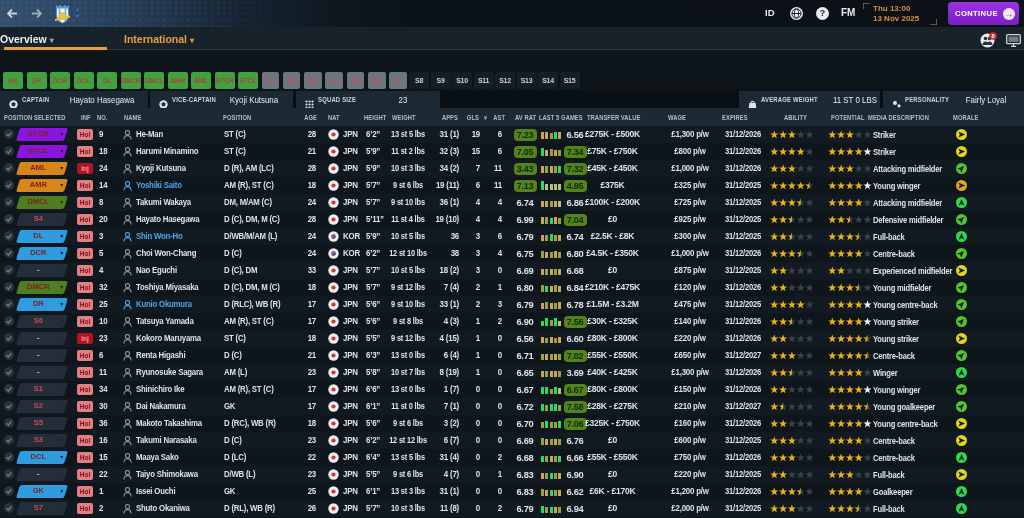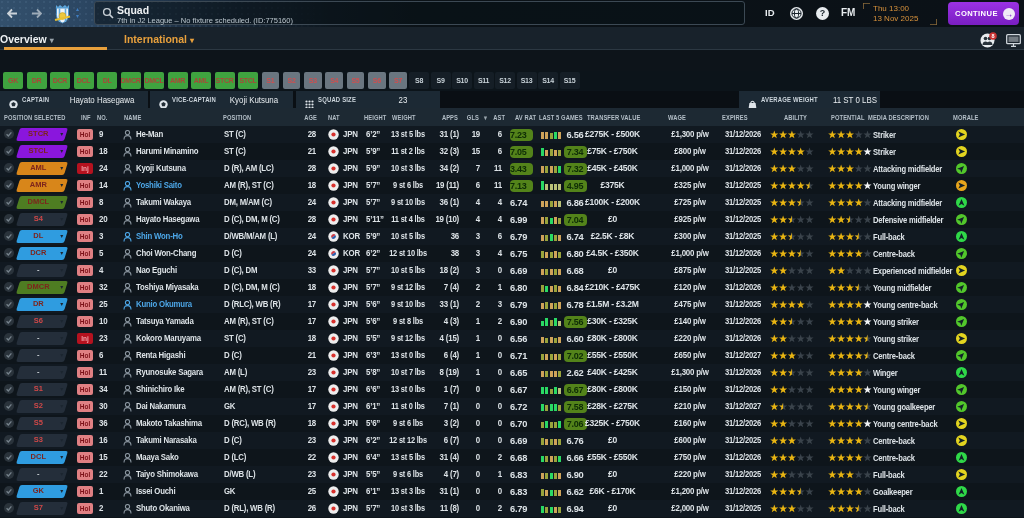--- a/index.html
+++ b/index.html
@@ -7,21 +7,21 @@
 #top{position:absolute;left:0;top:0;width:1024px;height:27px;background:linear-gradient(90deg,#33506c 0px,#2c4763 80px,#22374d 160px,#162433 240px,#0e1820 330px,#0b1217 420px,#0b1117 1024px)}
 #top .dots{position:absolute;left:0;top:0;width:340px;height:27px;background-image:radial-gradient(circle at 2px 2px,rgba(160,200,230,.09) 1px,transparent 1.3px);background-size:6px 6px;mask-image:linear-gradient(90deg,#000 55%,transparent)}
 #crest{position:absolute;left:53px;top:4px}
 #chev2{position:absolute;left:76px;top:6px;font-size:6px;color:#3f7dc0;line-height:7px;text-align:center}
 #sbox{position:absolute;left:94px;top:1px;width:651px;height:24px;border:1px solid #3c4954;border-radius:3px;background:rgba(10,18,24,.55)}
 #sbox .mag{position:absolute;left:7px;top:5px}
 #sbox .t1{position:absolute;left:22px;top:2px;font-size:10.5px;font-weight:700;color:#eef1f3}
 #sbox .t2{position:absolute;left:22px;top:14px;font-size:7.5px;color:#bcc7ce}
 .tbi{position:absolute;top:7px;font-size:9.5px;font-weight:700;color:#e8ecef}
 .cir{position:absolute;top:6.5px;width:13px;height:13px;border-radius:50%;background:#e8ecef;color:#1a242c;font-size:9px;font-weight:700;text-align:center;line-height:13px}
-#date{position:absolute;left:873px;top:4px;font-size:8px;font-weight:400;color:#d8923c;line-height:9.5px}
+#date{position:absolute;left:873px;top:4px;font-size:8px;font-weight:700;color:#d8923c;line-height:9.5px}
 .brk{position:absolute;width:7px;height:6px}
 #cont{position:absolute;left:948px;top:2px;width:71px;height:23px;border-radius:4px;background:linear-gradient(180deg,#9b32e4,#7a1ec2);color:#fff;font-size:7.6px;font-weight:700;letter-spacing:.4px;text-align:left;line-height:23px;padding-left:7px}
 #cont .ca{position:absolute;right:4px;top:5.5px;width:12px;height:12px;border-radius:50%;background:#f0eaf6;color:#7d1fc4;font-size:8.5px;line-height:12px;text-align:center;font-weight:700}
 
 #tabs{position:absolute;left:0;top:27px;width:1024px;height:23px;background:#18222b;border-bottom:1px solid #2c3842}
 #tabs .t{position:absolute;top:6px;font-size:10.5px;font-weight:700}
 #tabs .ul{position:absolute;left:4px;top:20px;width:103px;height:3px;background:#e8a03c}
 #pplic{position:absolute;left:980px;top:5px}
 #monic{position:absolute;left:1006px;top:7px}
 
@@ -63,21 +63,21 @@
 .nm{left:136px;transform:scaleX(.84);transform-origin:0 50%;letter-spacing:-.1px}
 .ps{left:224px;transform:scaleX(.84);transform-origin:0 50%;letter-spacing:-.1px}
 .ag{left:296px;width:20px;text-align:right;transform:scaleX(.85);transform-origin:100% 50%}
 .fl{position:absolute;left:328px;top:3px}
 .na{left:343px;transform:scaleX(.85);transform-origin:0 50%}
 .hh{left:366px;transform:scaleX(.85);transform-origin:0 50%}
 .wt{left:380px;width:56px;text-align:center;transform:scaleX(.8);transform-origin:50% 50%}
 .ap{left:409px;width:50px;text-align:right;transform:scaleX(.85);transform-origin:100% 50%}
 .gl{left:460px;width:20px;text-align:right;transform:scaleX(.85);transform-origin:100% 50%}
 .as{left:482px;width:20px;text-align:right;transform:scaleX(.85);transform-origin:100% 50%}
-.av{left:510px;width:30px;top:2px}
+.av{left:510px;width:30px;text-align:center;top:2px}
 .gb{display:inline-block;background:#53831a;color:#0e2c06;border-radius:4px;width:23px;height:12px;line-height:12px;font-size:9px;font-weight:700}
 .wv{display:inline-block;line-height:13px;font-size:9.3px}
 .bars{position:absolute;left:541px;top:3px;width:22px;height:10px;display:flex;align-items:flex-end;gap:1.3px}
 .bars i{display:block;width:3px}
 .l5{left:561px;width:28px;text-align:center;top:2px}
 .tv{left:565px;width:95px;text-align:center;transform:scaleX(.92);transform-origin:50% 50%}
 .wg{left:653px;width:74px;text-align:center;transform:scaleX(.85);transform-origin:50% 50%}
 .ex{left:706px;width:74px;text-align:center;transform:scaleX(.82);transform-origin:50% 50%}
 .st{position:absolute;top:3.5px}
 .s1{left:770px}
@@ -102,28 +102,20 @@
         <path d="M1 5.5 H9.5 M6 1.5 L10 5.5 L6 9.5" fill="none" stroke="#9dabb8" stroke-width="1.8"></path>
       </svg>
 <svg id="crest" width="19" height="20" viewBox="0 0 19 20">
         <path d="M3 1 L5 3 7 1 9.5 3 12 1 14 3 16 1 V5 H3 Z" fill="#5fa8dc"></path>
         <path d="M3.5 4 H15.5 V10.5 C15.5 15 13 17.5 9.5 19 C6 17.5 3.5 15 3.5 10.5 Z" fill="#eef4f8" stroke="#4a90c8" stroke-width="1"></path>
         <path d="M6.5 4.5 V18 M12.5 4.5 V18" stroke="#5fa8dc" stroke-width="1.6"></path>
         <circle cx="9.5" cy="12" r="3.4" fill="#ecc83e" stroke="#c89c20" stroke-width=".6"></circle>
         <path d="M2 16 L17 12.5" stroke="#e8c030" stroke-width="2"></path>
       </svg>
 <div id="chev2">▴<br>▾</div>
-<div id="sbox">
-        <svg class="mag" width="12" height="12" viewBox="0 0 12 12">
-          <circle cx="5" cy="5" r="3.4" fill="none" stroke="#c8d0d6" stroke-width="1.4"></circle>
-          <path d="M7.6 7.6 L11 11" stroke="#c8d0d6" stroke-width="1.6"></path>
-        </svg>
-<div class="t1">Squad</div>
-        <div class="t2">7th in J2 League – No fixture scheduled. (ID:775160)</div>
-      </div>
 <span class="tbi" style="left:765px">ID</span>
 <svg style="position:absolute;left:790px;top:6.5px" width="13" height="13" viewBox="0 0 13 13">
         <circle cx="6.5" cy="6.5" r="6.5" fill="#e8ecef"></circle>
         <circle cx="6.5" cy="6.5" r="4.6" fill="none" stroke="#1a242c" stroke-width="1"></circle>
         <ellipse cx="6.5" cy="6.5" rx="2.1" ry="4.6" fill="none" stroke="#1a242c" stroke-width="1"></ellipse>
         <path d="M2 6.5 H11" stroke="#1a242c" stroke-width="1"></path>
       </svg>
 <div class="cir" style="left:816px">?</div>
 <span class="tbi" style="left:841px;font-size:10px">FM</span>
 <svg class="brk" style="left:863px;top:3px" viewBox="0 0 7 6">
@@ -216,20 +208,31 @@
         <span class="svl" style="left:47px">23</span>
       </div>
       <div class="seg" style="left:739px;width:141px">
         <span class="sic"><svg width="9" height="9" viewBox="0 0 9 9">
             <path d="M2.8 3 a1.7 1.7 0 1 1 3.4 0" fill="none" stroke="#dfe5ea" stroke-width="1.1"></path>
             <path d="M1.4 3 H7.6 L8.4 8.4 H0.6 Z" fill="#dfe5ea"></path>
           </svg></span>
         <span class="slb">AVERAGE WEIGHT</span>
         <span class="svl" style="left:56px">11 ST 0 LBS</span>
       </div>
+      <div class="seg" style="left:883px;width:141px">
+        <span class="sic"><svg width="10" height="9" viewBox="0 0 10 9">
+            <g fill="#dfe5ea">
+              <circle cx="3" cy="3" r="2"></circle>
+              <circle cx="7" cy="5.8" r="1.6"></circle>
+              <path d="M3 1 L3.6 2 H2.4 Z M5 3 L4 3.6 V2.4 Z M1 3 L2 2.4 V3.6 Z M3 5 L2.4 4 H3.6 Z"></path>
+            </g>
+          </svg></span>
+        <span class="slb">PERSONALITY</span>
+        <span class="svl" style="left:43px">Fairly Loyal</span>
+      </div>
     </div>
 <div id="thead">
       <span class="h" style="left:4px">POSITION SELECTED</span>
       <span class="h" style="left:81px">INF</span>
       <span class="h" style="left:97px">NO.</span>
       <span class="h" style="left:124px">NAME</span>
       <span class="h" style="left:223px">POSITION</span>
       <span class="h r" style="left:267px;width:50px;text-align:right">AGE</span>
       <span class="h" style="left:328px">NAT</span>
       <span class="h" style="left:364px">HEIGHT</span>
@@ -1414,21 +1417,21 @@
 <span class="c gl">1</span>
 <span class="c as">0</span>
 <span class="c av"><span class="wv">6.65</span></span>
 <span class="bars">
         <i style="height:6px;background:#cfa35a"></i>
         <i style="height:6px;background:#99a33c"></i>
         <i style="height:6px;background:#cfa35a"></i>
         <i style="height:6px;background:#cfa35a"></i>
         <i style="height:6px;background:#99a33c"></i>
       </span>
-<span class="c l5"><span class="wv">2.62</span></span>
+<span class="c l5"><span class="wv">3.69</span></span>
 <span class="c tv">£40K - £425K</span>
 <span class="c wg">£1,300 p/w</span>
 <span class="c ex">31/12/2026</span>
 <span class="st s1"><svg width="45" height="10" viewBox="0 0 45 10">
           <g transform="translate(0.0,0)">
             <path d="M4.30,0.50 L5.33,3.38 L8.39,3.47 L5.96,5.34 L6.83,8.28 L4.30,6.55 L1.77,8.28 L2.64,5.34 L0.21,3.47 L3.27,3.38 Z" fill="#e9b512"></path>
           </g>
           <g transform="translate(8.8,0)">
             <path d="M4.30,0.50 L5.33,3.38 L8.39,3.47 L5.96,5.34 L6.83,8.28 L4.30,6.55 L1.77,8.28 L2.64,5.34 L0.21,3.47 L3.27,3.38 Z" fill="#e9b512"></path>
           </g>

